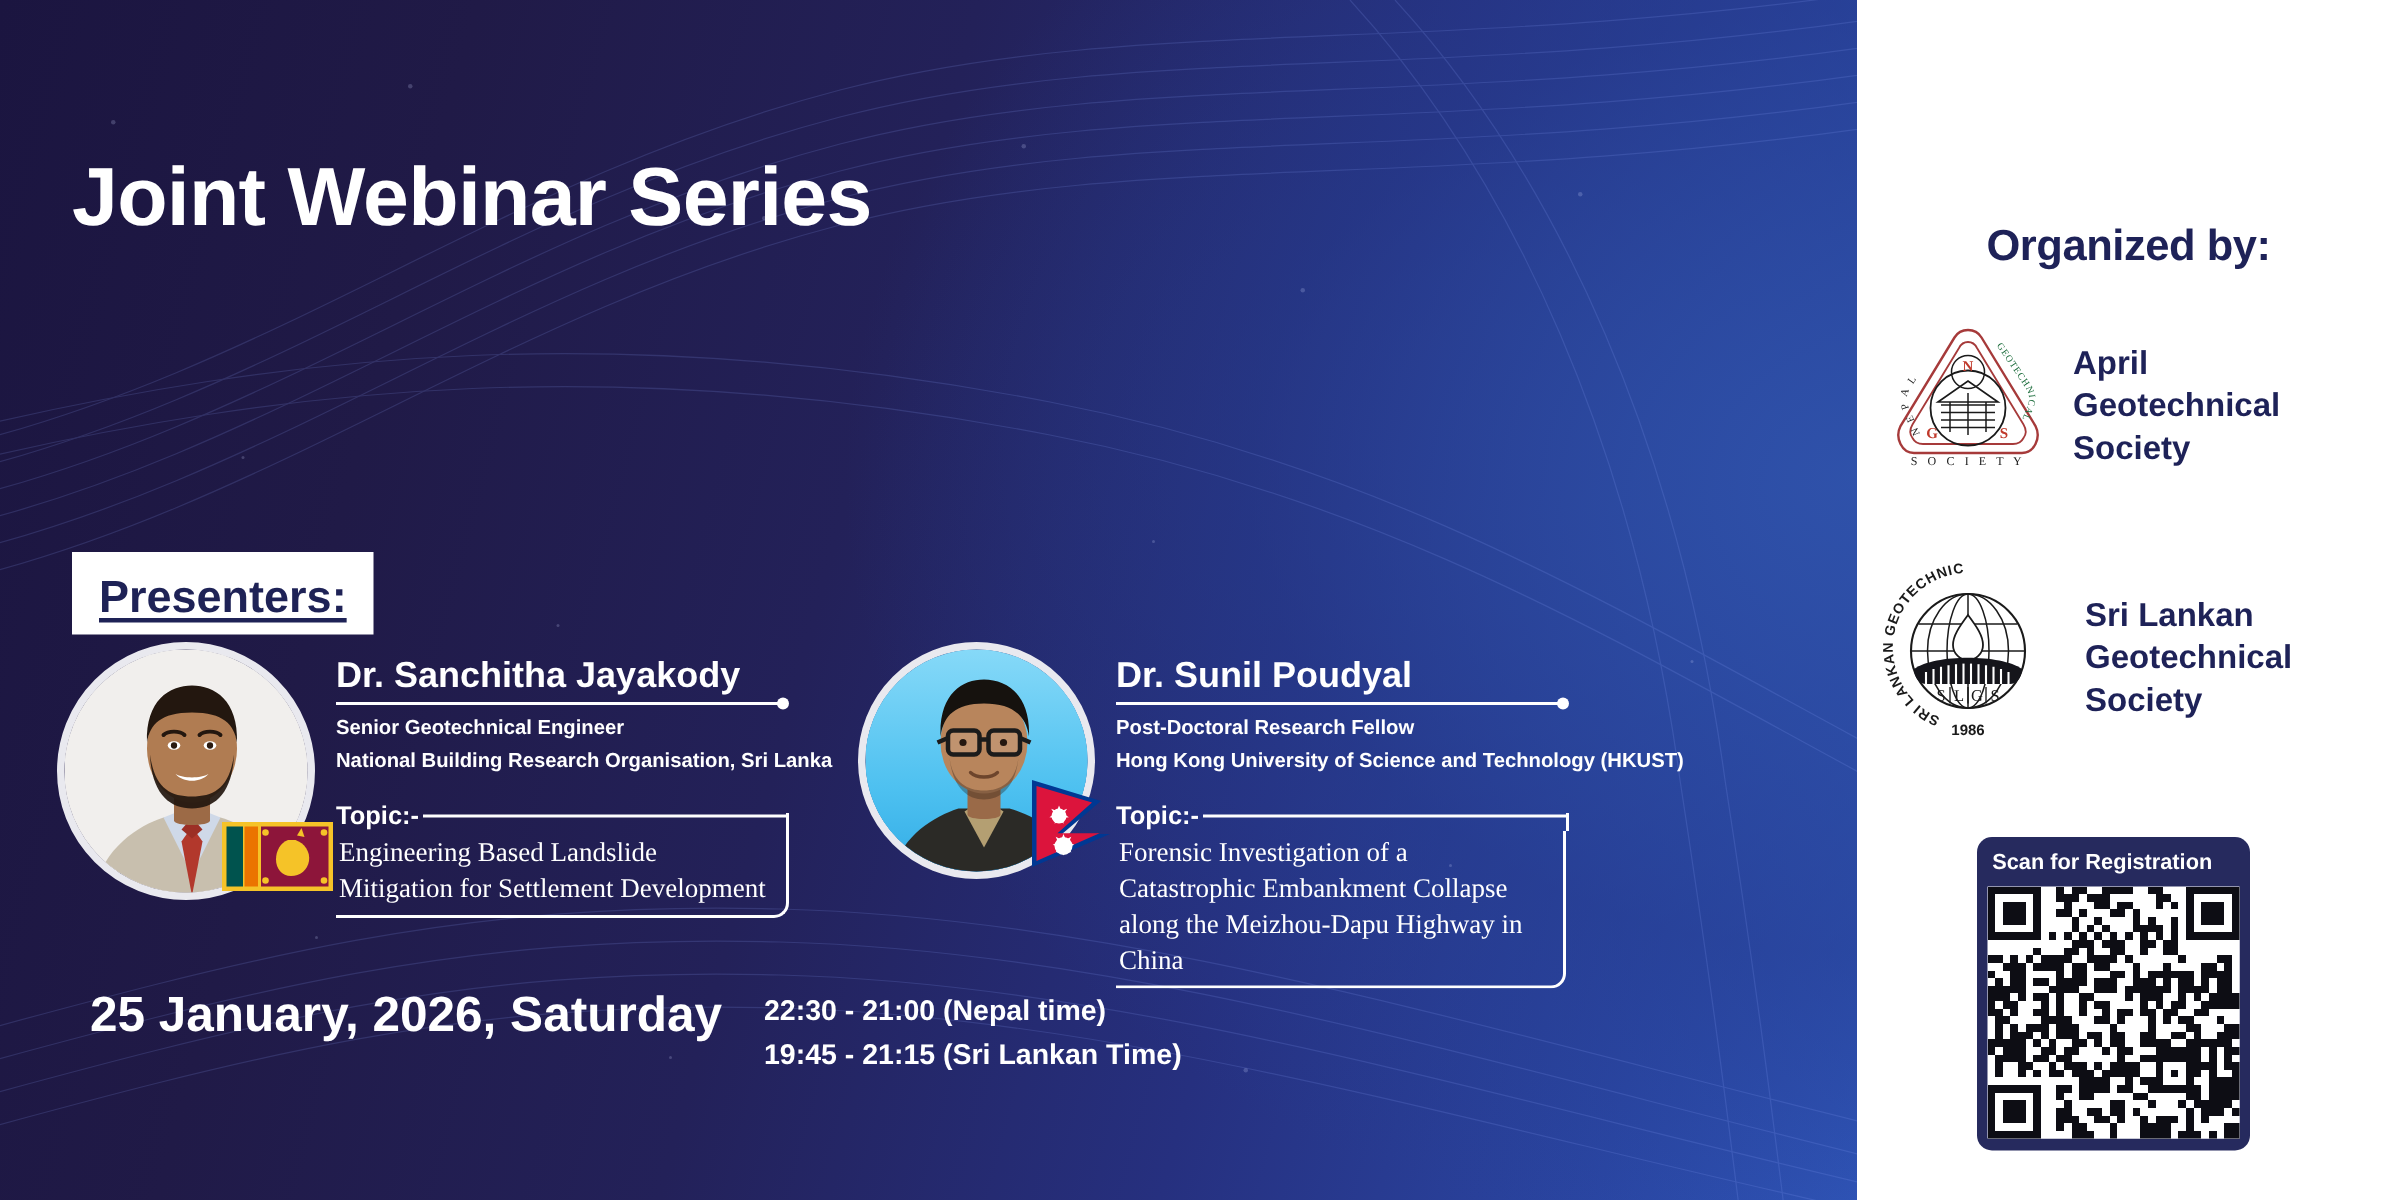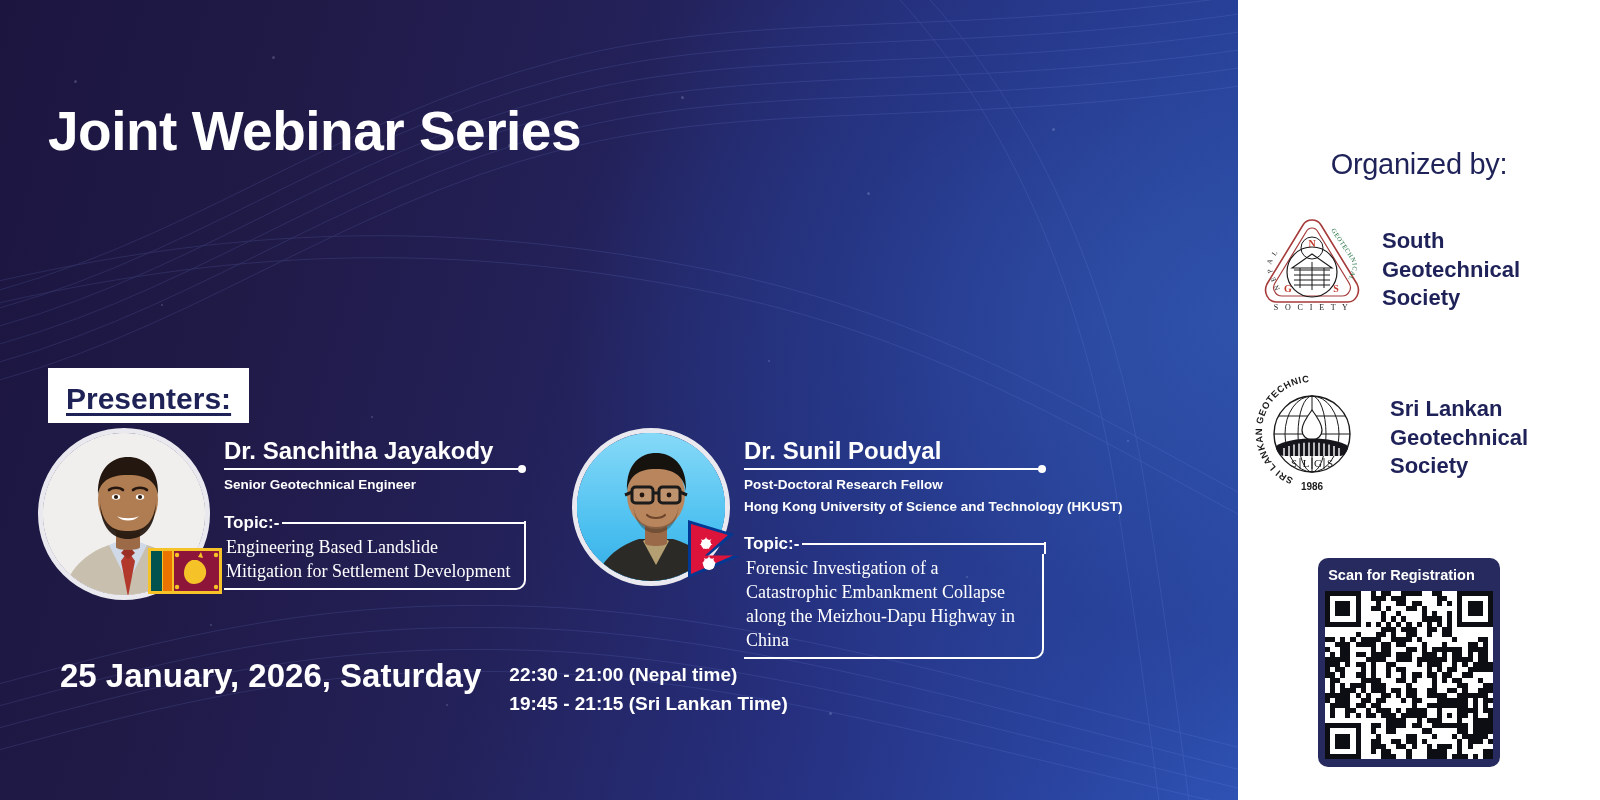--- a/index.html
+++ b/index.html
@@ -123,21 +123,21 @@
     line-height: 1.55; white-space: nowrap;
   }
 
   
   .sidebar {
     position: relative; width: 362px; height: 800px;
     background: #ffffff; padding: 0;
   }
   .organized-title {
     position: absolute; left: 0; right: 0; top: 148px; text-align: center;
-    font-size: 29px; font-weight: normal; color: #1e2258; letter-spacing: -0.3px;
+    font-size: 29px; font-weight: bold; color: #1e2258; letter-spacing: -0.3px;
   }
   .org-row { position: absolute; display: flex; align-items: center; }
   .org-row-1 { left: 18px; top: 212px; }
   .org-row-2 { left: 10px; top: 372px; }
   .org-logo { flex: 0 0 auto; }
   .org-name {
     margin-left: 14px; font-size: 22px; font-weight: bold;
     color: #1e2258; line-height: 1.30;
   }
   .org-name span { display: block; }
@@ -255,20 +255,21 @@
                   <circle cx="68" cy="39" r="2.2"></circle>
               </g>
             </svg>
           </div>
         </div>
 
         <div class="speaker-text">
           <div class="speaker-name">Dr. Sanchitha Jayakody</div>
           <div class="name-rule"></div>
           <div class="speaker-role">Senior Geotechnical Engineer</div>
+          <div class="speaker-role">National Building Research Organisation, Sri Lanka</div>
 
           <div class="topic-block">
             <div class="topic-head">
               <span class="topic-label">Topic:-</span>
               <span class="topic-line"></span>
             </div>
             <div class="topic-corner"></div>
             <div class="topic-body">Engineering Based Landslide Mitigation for Settlement Development</div>
           </div>
         </div>
@@ -392,21 +393,21 @@
           <text font-family="'Liberation Serif',serif" font-size="7" fill="#1a1a1a" letter-spacing="1.4">
             <textPath href="#ngsArcL" startOffset="18%">N E P A L</textPath>
           </text>
           <text font-family="'Liberation Serif',serif" font-size="6.4" fill="#1a6b3a" letter-spacing="0.6">
             <textPath href="#ngsArcR" startOffset="6%">GEOTECHNICAL</textPath>
           </text>
           <text x="56" y="98" font-family="'Liberation Serif',serif" font-size="8" fill="#1a1a1a" text-anchor="middle" letter-spacing="2.4">S O C I E T Y</text>
         </svg>
       </div>
       <div class="org-name">
-        <span>South</span>
+        <span>April</span>
         <span>Geotechnical</span>
         <span>Society</span>
       </div>
     </div>
 
     <div class="org-row org-row-2">
       <div class="org-logo">
         <svg width="128" height="128" viewBox="0 0 128 128">
           <defs>
             <path id="slgsRing" d="M64,10 a50,50 0 1,1 -0.1,0" fill="none"></path>

